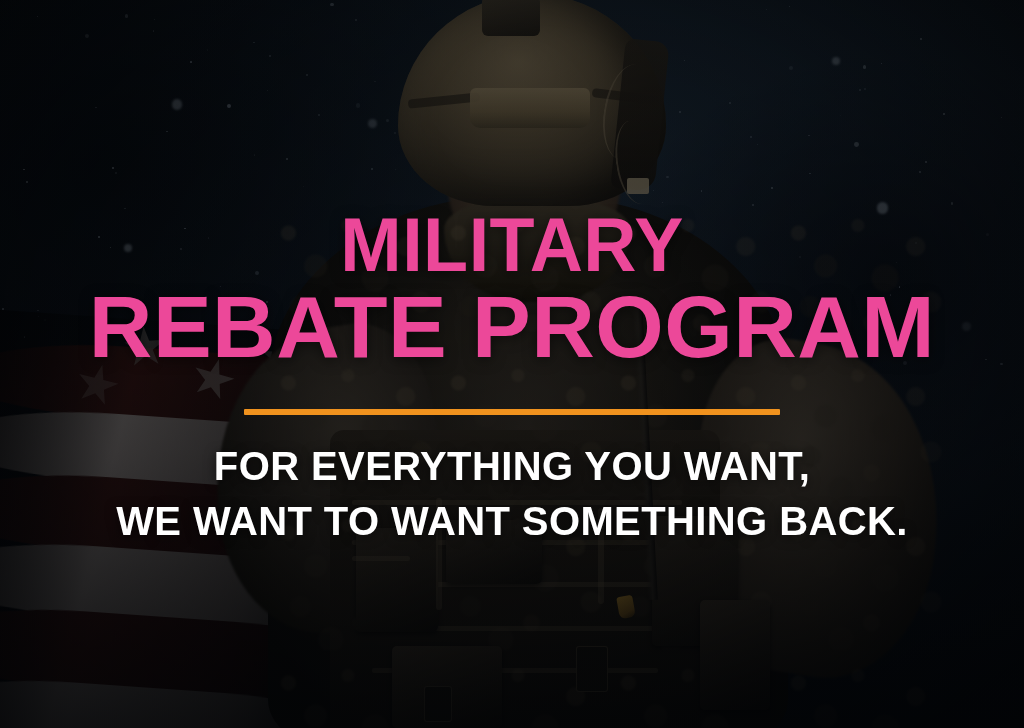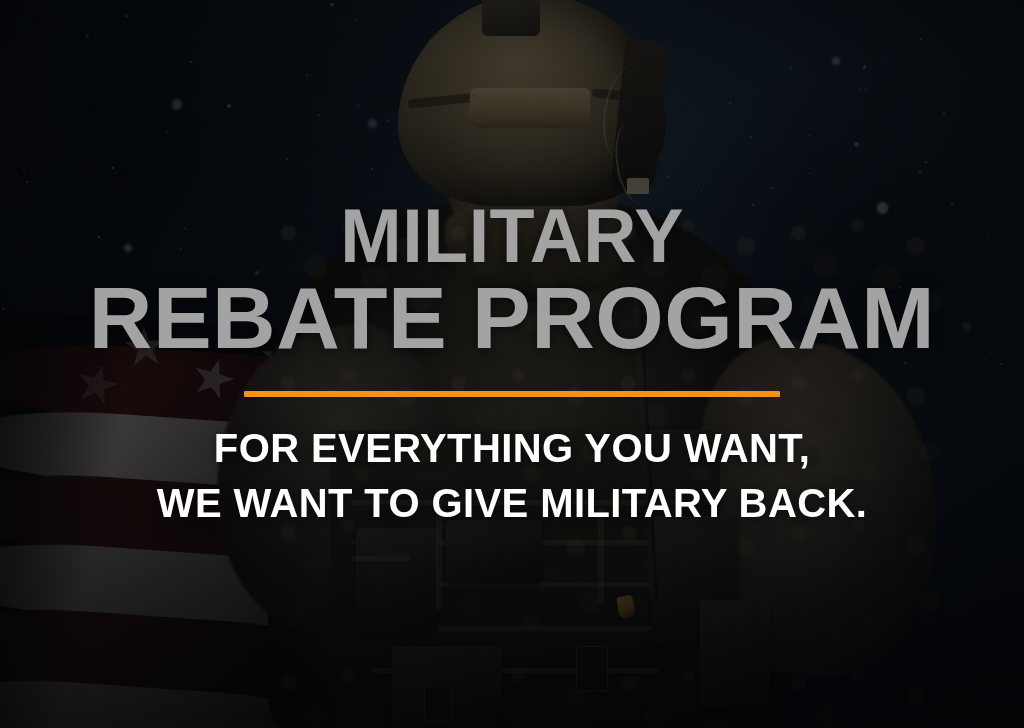--- a/index.html
+++ b/index.html
@@ -331,27 +331,27 @@
     inset: 0;
     display: flex;
     flex-direction: column;
     align-items: center;
     justify-content: flex-start;
     padding-top: 196px;
     box-sizing: border-box;
     text-align: center;
   }
   .headline {
-    color: #a3a3a3;
+    color: #ec4899;
     font-family: "Liberation Sans", sans-serif;
     font-weight: 700;
     font-size: 76px;
     line-height: 0.97;
     letter-spacing: 0.5px;
-    margin: 3px;
+    margin: 12px;
     text-shadow: 0 2px 14px rgba(0,0,0,0.55);
   }
   .headline .l1 {
     display: block;
     transform: scaleX(0.97);
   }
   .headline .l2 {
     display: block;
     font-size: 88px;
     transform: scaleX(1.0);
@@ -587,17 +587,17 @@
   <div class="content">
     <h1 class="headline">
       <span class="l1">MILITARY</span>
       <span class="l2">REBATE PROGRAM</span>
     </h1>
 
     <hr class="rule">
 
     <p class="sub">
       <span>FOR EVERYTHING YOU WANT,</span>
-      <span>WE WANT TO GIVE MILITARY BACK.</span>
+      <span>WE WANT TO WANT SOMETHING BACK.</span>
     </p>
   </div>
 
 </div>
 
 </body></html>

